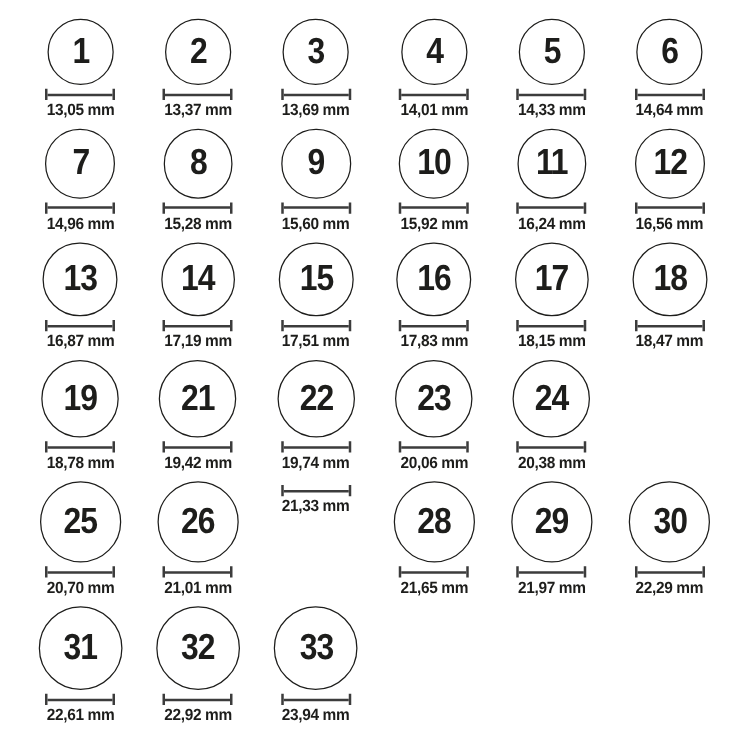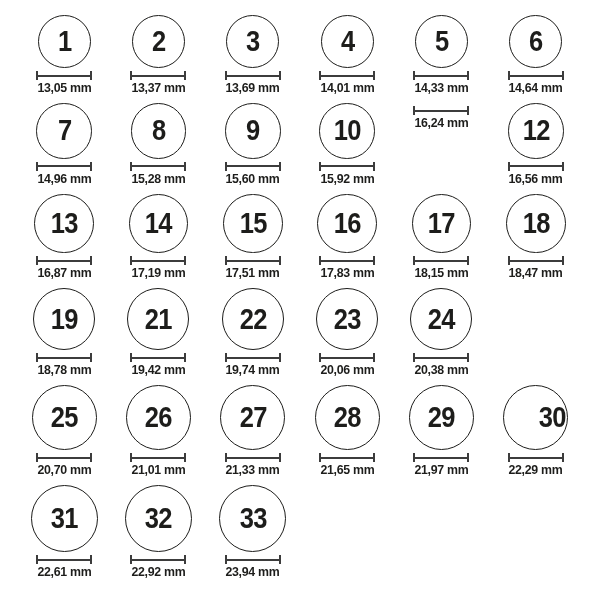--- a/index.html
+++ b/index.html
@@ -146,20 +146,23 @@
     <div class="mmlabel">15,60 mm</div>
   </div>
       <div class="cell">
     <div class="circle" style="width: 55.5px; height: 55.5px;">
       <span class="num">10</span>
     </div>
     <div class="measure"></div>
     <div class="mmlabel">15,92 mm</div>
   </div>
       <div class="cell">
+    <div class="circle" style="width: 55.5px; height: 55.5px;">
+      <span class="num">11</span>
+    </div>
     <div class="measure"></div>
     <div class="mmlabel">16,24 mm</div>
   </div>
       <div class="cell">
     <div class="circle" style="width: 55.5px; height: 55.5px;">
       <span class="num">12</span>
     </div>
     <div class="measure"></div>
     <div class="mmlabel">16,56 mm</div>
   </div>
@@ -254,42 +257,39 @@
     <div class="mmlabel">20,70 mm</div>
   </div>
       <div class="cell">
     <div class="circle" style="width: 65px; height: 65px;">
       <span class="num">26</span>
     </div>
     <div class="measure"></div>
     <div class="mmlabel">21,01 mm</div>
   </div>
       <div class="cell">
-    <div class="circle" style="width: 65px; height: 65px;">
-      <span class="num">27</span>
-    </div>
     <div class="measure"></div>
     <div class="mmlabel">21,33 mm</div>
   </div>
       <div class="cell">
     <div class="circle" style="width: 65px; height: 65px;">
       <span class="num">28</span>
     </div>
     <div class="measure"></div>
     <div class="mmlabel">21,65 mm</div>
   </div>
       <div class="cell">
     <div class="circle" style="width: 65px; height: 65px;">
       <span class="num">29</span>
     </div>
     <div class="measure"></div>
     <div class="mmlabel">21,97 mm</div>
   </div>
       <div class="cell">
-    <div class="circle" style="width: 65px; height: 65px; justify-content: flex-end;">
+    <div class="circle" style="width: 65px; height: 65px;">
       <span class="num">30</span>
     </div>
     <div class="measure"></div>
     <div class="mmlabel">22,29 mm</div>
   </div>
     </div>
     <div class="row">
       <div class="cell">
     <div class="circle" style="width: 67px; height: 67px;">
       <span class="num">31</span>

